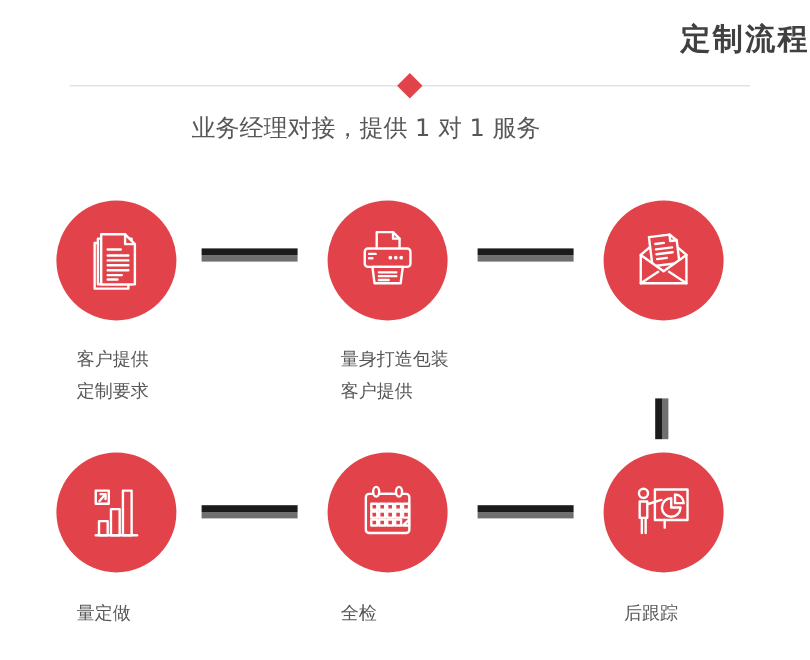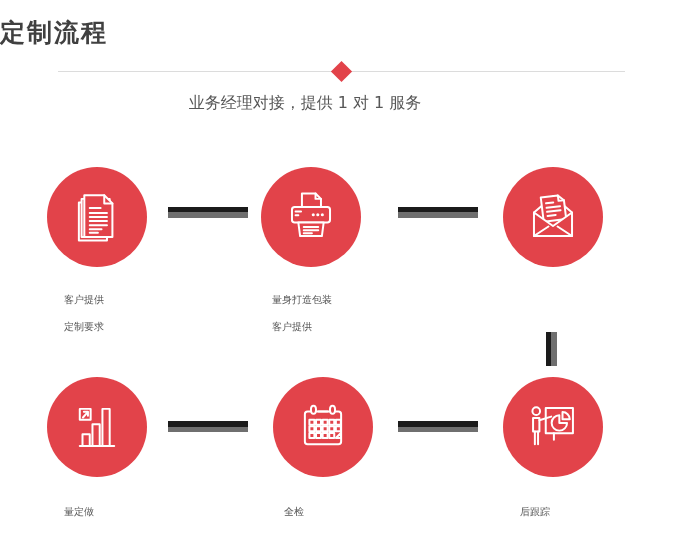--- a/index.html
+++ b/index.html
@@ -13,45 +13,45 @@
     --icon-stroke:#ffffff;
   }
   html,body{margin:0;padding:0;}
   body{
     width:675px;height:550px;background:var(--background);
     font-family:"DejaVu Sans","Liberation Sans",sans-serif;
   }
   .stage{position:relative;width:675px;height:550px;overflow:hidden;background:var(--background);}
 
   .title{
-    position:absolute;top:16px;left:0;width:675px;text-align:left;
+    position:absolute;top:16px;left:0;width:675px;text-align:right;
     font-size:25px;font-weight:bold;color:var(--title-text);letter-spacing:2px;
   }
   .divider-line{position:absolute;top:71px;left:58px;width:567px;height:1px;background:var(--divider);}
   .diamond{
     position:absolute;top:64px;left:334px;width:15px;height:15px;
     background:var(--accent-red);transform:rotate(45deg);
   }
   .subtitle{
     position:absolute;top:93px;left:0;width:610px;text-align:center;
-    font-size:16px;color:var(--body-text);
+    font-size:20px;color:var(--body-text);
   }
 
   .step{position:absolute;width:170px;height:180px;}
-  .s1{left:47px;top:167px}.s2{left:261px;top:167px}.s3{left:503px;top:167px}
+  .s1{left:47px;top:167px}.s2{left:273px;top:167px}.s3{left:503px;top:167px}
   .s4{left:47px;top:377px}.s5{left:273px;top:377px}.s6{left:503px;top:377px}
 
   .circle{
     width:100px;height:100px;border-radius:50%;background:var(--accent-red);
     display:flex;align-items:center;justify-content:center;
   }
   .circle svg{width:58px;height:58px;display:block;}
 
   .label{
-    position:absolute;font-size:10px;line-height:27px;color:var(--body-text);white-space:nowrap;
+    position:absolute;font-size:15px;line-height:27px;color:var(--body-text);white-space:nowrap;
   }
   .s1 .label,.s3 .label,.s4 .label,.s6 .label{left:17px;}
   .s2 .label,.s5 .label{left:11px;}
   .s1 .label,.s2 .label,.s3 .label{top:119px;}
   .s4 .label,.s5 .label,.s6 .label{top:121px;}
 
   .conn{position:absolute;}
   .conn-h{
     width:80px;height:11px;
     background:linear-gradient(to bottom,var(--connector-dark) 0 50%,var(--connector-gray) 50% 100%);

